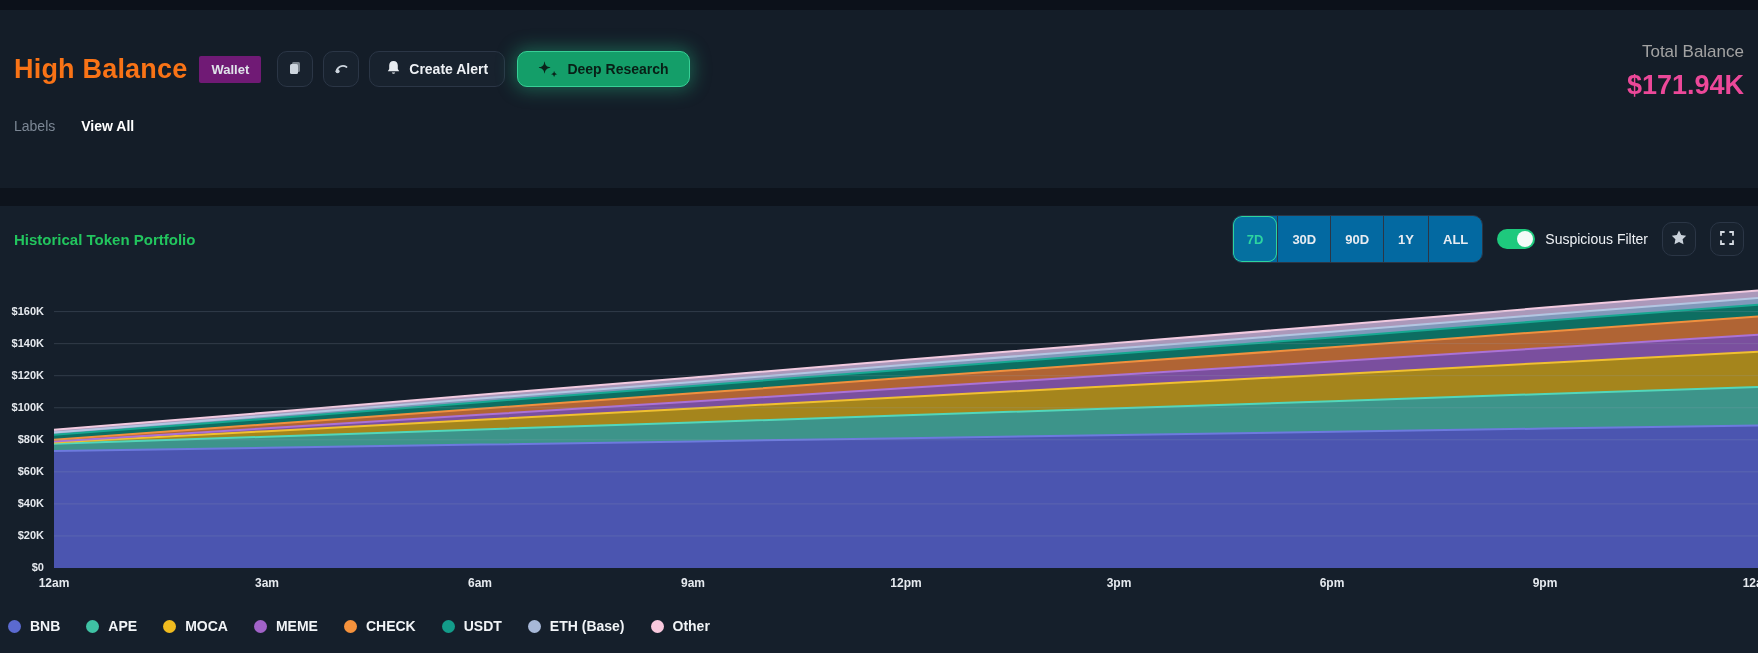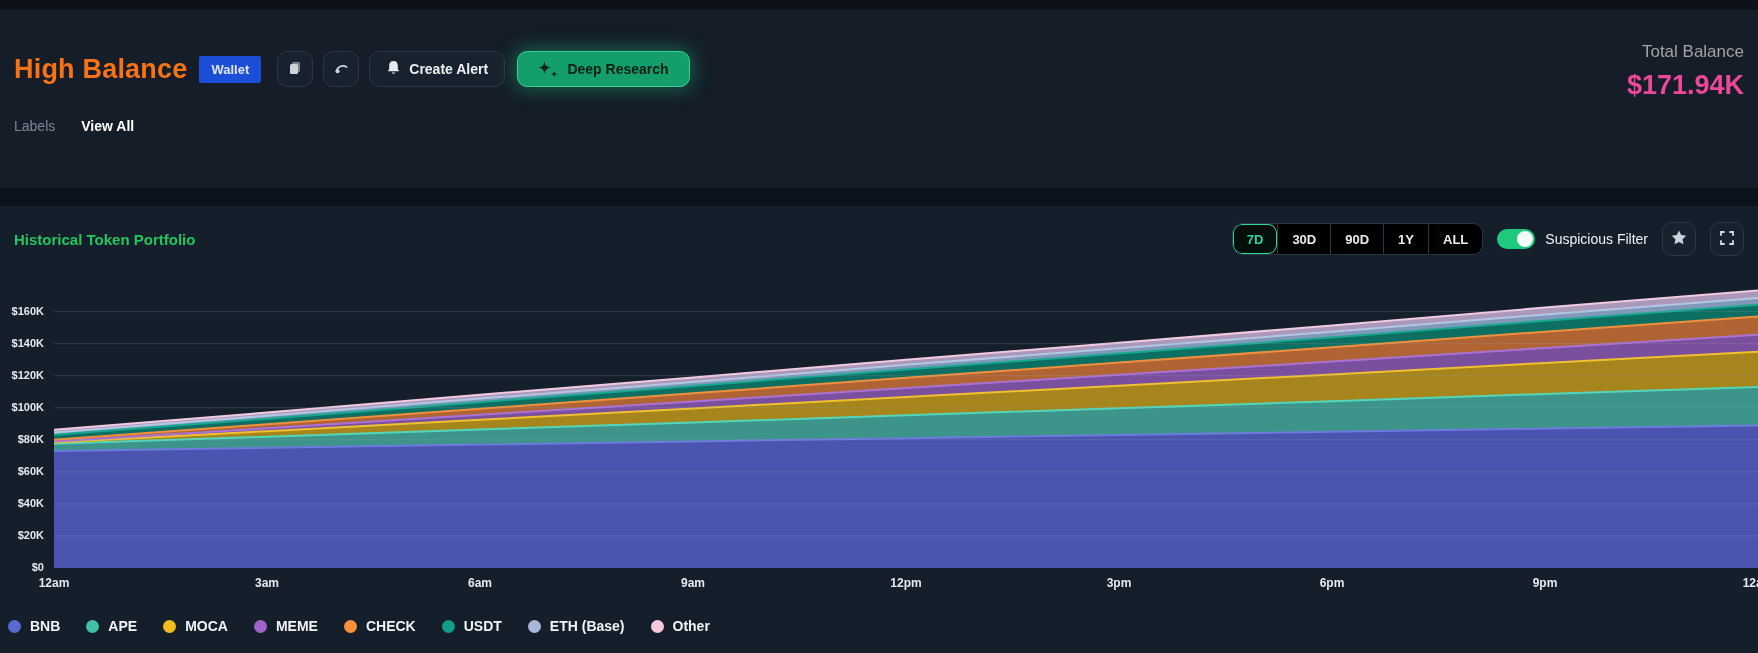--- a/index.html
+++ b/index.html
@@ -5,21 +5,21 @@
   * { margin:0; padding:0; box-sizing:border-box; }
   html,body { width:1758px; height:653px; overflow:hidden; background:#0d131c;
     font-family:"Liberation Sans","DejaVu Sans",sans-serif; color:#e8ecf1; }
 
   .top-strip { height:10px; background:#0c111a; }
   .header { position:relative; height:178px; background:#141d28; }
 
   .header-row { position:absolute; top:40px; left:14px; right:14px; height:38px;
     display:flex; align-items:center; }
   .page-title { font-size:27px; font-weight:700; color:#f97316; letter-spacing:.2px; }
-  .wallet-badge { margin-left:12px; background:#1d4ed8; color:#dfe4ea; font-size:13px;
+  .wallet-badge { margin-left:12px; background:#701a75; color:#dfe4ea; font-size:13px;
     font-weight:600; padding:6px 12px; border-radius:2px; }
   .icon-btn { width:36px; height:36px; margin-left:10px; border:1px solid #2b3646;
     border-radius:10px; background:#18222e; display:flex; align-items:center;
     justify-content:center; cursor:pointer; }
   .pill-btn { height:36px; margin-left:10px; border:1px solid #2b3646; border-radius:10px;
     background:#18222e; display:flex; align-items:center; gap:8px; padding:0 16px;
     font-size:14px; font-weight:600; color:#eef1f5; cursor:pointer; }
   .deep-research { margin-left:12px; height:36px; display:flex; align-items:center; gap:10px;
     padding:0 20px; border-radius:10px; background:#149e69; border:1px solid #38cf96;
     color:#07ant; color:#081f16; font-size:14px; font-weight:600; cursor:pointer;
@@ -37,21 +37,21 @@
 
   .gap-band { height:18px; background:#0d131c; }
 
   .card { position:relative; height:447px; background:#151f2b; }
   .card-header { position:absolute; top:16px; left:14px; right:14px; height:34px;
     display:flex; align-items:center; }
   .card-title { font-size:15px; font-weight:700; color:#22c55e; }
   .card-controls { margin-left:auto; display:flex; align-items:center; gap:14px; }
 
   .range-group { display:flex; align-items:stretch; border:1px solid #2b3646;
-    border-radius:10px; background:#000000; overflow:hidden; height:32px; }
+    border-radius:10px; background:#0369a1; overflow:hidden; height:48px; }
   .range-btn { display:flex; align-items:center; padding:0 14px; font-size:13px;
     font-weight:700; color:#e8ecf1; cursor:pointer; border-left:1px solid #2b3646; }
   .range-btn:first-child { border-left:none; }
   .range-btn.selected { color:#2dd4a0; border-radius:9px;
     box-shadow:inset 0 0 0 1px #2dd4a0; background:rgba(45,212,160,.07); }
 
   .toggle-wrap { display:flex; align-items:center; gap:10px; cursor:pointer; }
   .toggle { width:38px; height:20px; border-radius:10px; background:#1ec97d; position:relative; }
   .toggle .knob { position:absolute; top:2px; right:2px; width:16px; height:16px;
     border-radius:50%; background:#f4fbf8; }

